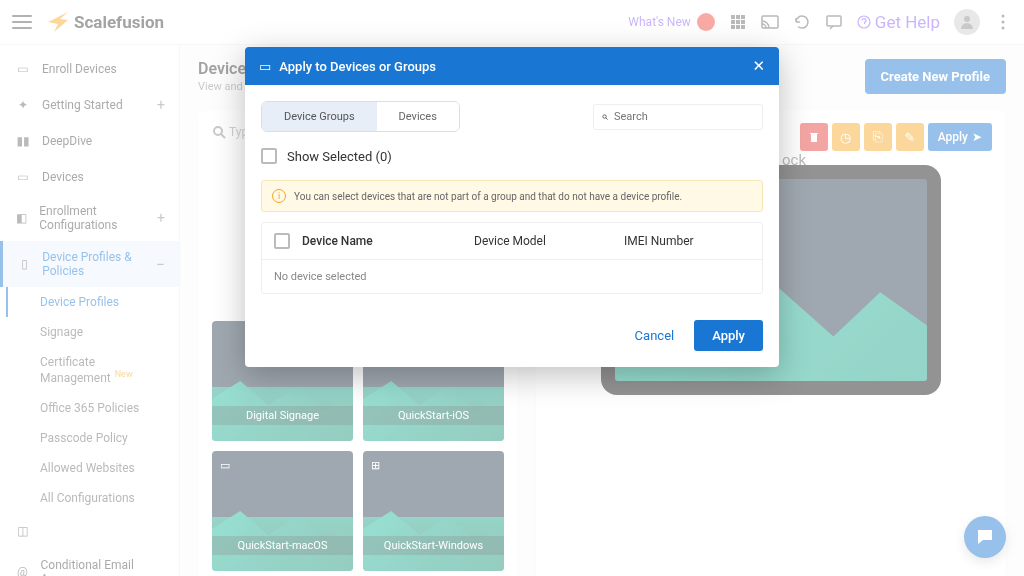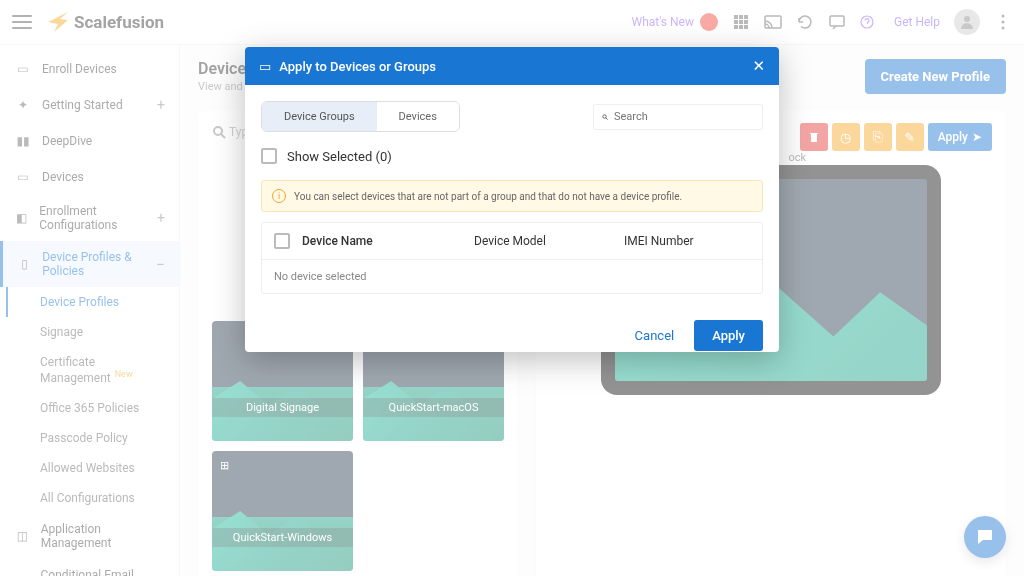--- a/index.html
+++ b/index.html
@@ -6,21 +6,21 @@
 body{width:1024px;height:576px;overflow:hidden;background:#fafafa;position:relative;font-size:13px;color:#333}
 .topbar{height:45px;background:#fff;display:flex;align-items:center;padding:0 12px;border-bottom:1px solid #eee}
 .hamburger{width:20px;height:14px;display:flex;flex-direction:column;justify-content:space-between;cursor:pointer;margin-right:16px}
 .hamburger span{height:2px;background:#555;border-radius:1px}
 .logo{display:flex;align-items:center;font-weight:700;font-size:17px;color:#333}
 .logo-icon{width:20px;height:20px;background:#F5A623;margin-right:6px;clip-path:polygon(100% 0,0 50%,50% 60%,30% 100%,100% 40%,60% 35%)}
 .top-right{margin-left:auto;display:flex;align-items:center;gap:14px;color:#8b5cf6}
 .whats-new{display:flex;align-items:center;gap:6px;font-size:12px}
 .badge-dot{width:18px;height:18px;border-radius:50%;background:#F44336;display:inline-block}
 .top-icon{width:18px;height:18px;display:flex;align-items:center;justify-content:center;cursor:pointer;color:#666}
-.get-help{display:flex;gap:20px;font-size:12px;cursor:pointer}
+.get-help{display:flex;align-items:center;gap:4px;font-size:17px;cursor:pointer}
 .avatar{width:26px;height:26px;border-radius:50%;background:#ccc;display:flex;align-items:center;justify-content:center}
 .main{display:flex;height:531px}
 .sidebar{width:180px;background:#fff;border-right:1px solid #eee;overflow-y:auto;padding-top:6px}
 .side-item{display:flex;align-items:center;padding:9px 14px;font-size:12px;color:#444;cursor:pointer;position:relative}
 .side-item.active{background:#eaf2fc;border-left:3px solid #1976D2;color:#1976D2}
 .side-icon{width:18px;height:18px;margin-right:10px;display:flex;align-items:center;justify-content:center;color:#666}
 .side-plus{margin-left:auto;color:#888;font-size:14px}
 .side-minus{margin-left:auto;color:#888;font-size:16px}
 .sub-items{padding-left:6px}
 .sub-item{padding:8px 14px 8px 32px;font-size:12px;color:#666;cursor:pointer;border-left:2px solid transparent}
@@ -34,28 +34,28 @@
 .panel-left{width:320px;background:#fff;border-radius:6px;padding:14px;box-shadow:0 1px 2px rgba(0,0,0,.05)}
 .panel-right{flex:1;background:#fff;border-radius:6px;padding:14px;box-shadow:0 1px 2px rgba(0,0,0,.05);position:relative}
 .search-row{display:flex;align-items:center;margin-bottom:12px}
 .search-input{display:flex;align-items:center;color:#999;font-size:12px}
 .action-btns{position:absolute;top:12px;right:14px;display:flex;gap:4px}
 .ab{width:28px;height:28px;border-radius:3px;display:flex;align-items:center;justify-content:center;color:#fff;cursor:pointer;font-size:13px}
 .ab-red{background:#E53935}
 .ab-o{background:#F5A623}
 .apply-sm{background:#1976D2;color:#fff;padding:0 10px;height:28px;border:none;border-radius:3px;font-size:12px;font-weight:500;display:flex;align-items:center;gap:4px;cursor:pointer}
 .tiles{display:grid;grid-template-columns:1fr 1fr;gap:10px}
-.tile{height:120px;background:linear-gradient(180deg,#2c3e50 0%,#2c3e50 55%,#16a085 55%,#149174 75%,#16a085 100%);border-radius:4px;position:relative;display:flex;align-items:flex-end;justify-content:center;padding-bottom:24px;color:#fff;font-size:11px;overflow:hidden}
+.tile{height:120px;background:linear-gradient(180deg,#2c3e50 0%,#2c3e50 55%,#16a085 55%,#149174 75%,#16a085 100%);border-radius:4px;position:relative;display:flex;align-items:flex-end;justify-content:center;padding-bottom:16px;color:#fff;font-size:11px;overflow:hidden}
 .tile::before{content:'';position:absolute;top:50%;left:0;right:0;bottom:0;background:linear-gradient(135deg,#1abc9c 0%,#16a085 50%,#149174 100%);clip-path:polygon(0 30%,20% 0,40% 40%,60% 10%,80% 50%,100% 20%,100% 100%,0 100%)}
 .tile-label{position:relative;z-index:2;background:rgba(0,0,0,.3);padding:3px 0;width:100%;text-align:center}
 .tile-os{position:absolute;top:8px;left:8px;color:#fff;z-index:2}
 .device-frame{width:340px;height:230px;background:#111;border-radius:16px;padding:14px;margin:40px auto 0;position:relative}
 .device-screen{width:100%;height:100%;background:#2c3e50;border-radius:3px;position:relative;overflow:hidden}
 .device-screen::after{content:'';position:absolute;bottom:0;left:0;right:0;height:55%;background:linear-gradient(135deg,#1abc9c,#16a085);clip-path:polygon(0 40%,15% 0,30% 50%,50% 10%,70% 60%,85% 20%,100% 50%,100% 100%,0 100%)}
-.dock-label{position:absolute;top:40px;right:200px;font-size:11px;color:#666}
+.dock-label{position:absolute;top:40px;right:200px;font-size:15px;color:#666}
 .overlay{position:absolute;inset:0;background:rgba(255,255,255,.55);z-index:10}
 .modal{position:absolute;top:47px;left:245px;width:534px;background:#fff;border-radius:4px;box-shadow:0 8px 32px rgba(0,0,0,.25);z-index:20;overflow:hidden}
 .modal-header{background:#1976D2;color:#fff;padding:10px 14px;display:flex;align-items:center;gap:8px;font-size:13px;font-weight:500}
 .modal-close{margin-left:auto;cursor:pointer;font-size:15px}
 .modal-body{padding:16px}
 .tab-row{display:flex;gap:8px;align-items:center}
 .tabs-box{display:flex;border:1px solid #ddd;border-radius:6px;overflow:hidden}
 .tab{padding:8px 22px;font-size:11px;color:#666;cursor:pointer;background:#fff}
 .tab.active{background:#e8eef7;color:#555}
 .modal-search{margin-left:auto;display:flex;align-items:center;border:1px solid #eee;border-radius:3px;padding:5px 8px;width:170px}
@@ -63,21 +63,21 @@
 .show-sel{display:flex;align-items:center;gap:10px;margin-top:16px;font-size:13px;color:#333}
 .chk{width:16px;height:16px;border:2px solid #bbb;border-radius:2px}
 .info-banner{background:#FFF9E6;border:1px solid #F5E6B3;border-radius:3px;padding:8px 10px;margin-top:16px;display:flex;align-items:center;gap:8px;font-size:10px;color:#666}
 .info-i{width:14px;height:14px;border:1px solid #F5A623;border-radius:50%;display:flex;align-items:center;justify-content:center;color:#F5A623;font-size:9px;flex-shrink:0}
 .table{border:1px solid #eee;border-radius:3px;margin-top:10px}
 .thead{display:flex;padding:10px 12px;border-bottom:1px solid #eee;font-size:12px;color:#333;align-items:center}
 .th1{display:flex;align-items:center;gap:12px;width:200px;font-weight:500}
 .th2{width:150px}
 .th3{flex:1}
 .empty{padding:10px 12px;font-size:11px;color:#888}
-.modal-footer{display:flex;justify-content:flex-end;gap:10px;padding:10px 16px 1px}
+.modal-footer{display:flex;justify-content:flex-end;gap:10px;padding:10px 16px 16px}
 .btn-cancel{background:none;border:none;color:#1976D2;font-size:13px;cursor:pointer;padding:8px 10px}
 .btn-apply{background:#1976D2;color:#fff;border:none;padding:8px 18px;border-radius:3px;font-size:13px;font-weight:500;cursor:pointer}
 .chat-fab{position:absolute;bottom:18px;right:18px;width:42px;height:42px;border-radius:50%;background:#1976D2;display:flex;align-items:center;justify-content:center;color:#fff;z-index:5;box-shadow:0 4px 12px rgba(0,0,0,.2);cursor:pointer}
 svg{display:block}
 </style>
 </head>
 <body>
 
 <div class="topbar">
   <div class="hamburger">
@@ -180,21 +180,20 @@
       <div class="sub-item active"><span>Device Profiles</span></div>
       <div class="sub-item"><span>Signage</span></div>
       <div class="sub-item"><span>Certificate Management</span><span class="new-tag">New</span></div>
       <div class="sub-item"><span>Office 365 Policies</span></div>
       <div class="sub-item"><span>Passcode Policy</span></div>
       <div class="sub-item"><span>Allowed Websites</span></div>
       <div class="sub-item"><span>All Configurations</span></div>
     </div>
     <div class="side-item">
         <span class="side-icon">◫</span>
-        <span>Application Management</span>
       </div>
     <div class="side-item">
         <span class="side-icon">@</span>
         <span>Conditional Email Access</span>
       </div>
 
   </div>
 
   <div class="content">
     <div class="page-title">Device Pr</div>
@@ -208,20 +207,24 @@
                 <circle cx="6" cy="6" r="4"></circle>
                 <path d="M9 9l4 4"></path>
               </svg>&nbsp;<span>Typ</span></div>
         </div>
         <div style="height:170px"></div>
         <div class="tiles">
           <div class="tile">
               <span class="tile-label">Digital Signage</span>
             </div>
           <div class="tile">
+              <span class="tile-os"></span>
+              <span class="tile-label">QuickStart-iOS</span>
+            </div>
+          <div class="tile">
               <span class="tile-os">▭</span>
               <span class="tile-label">QuickStart-macOS</span>
             </div>
           <div class="tile">
               <span class="tile-os">⊞</span>
               <span class="tile-label">QuickStart-Windows</span>
             </div>
         </div>
       </div>
       <div class="panel-right">

